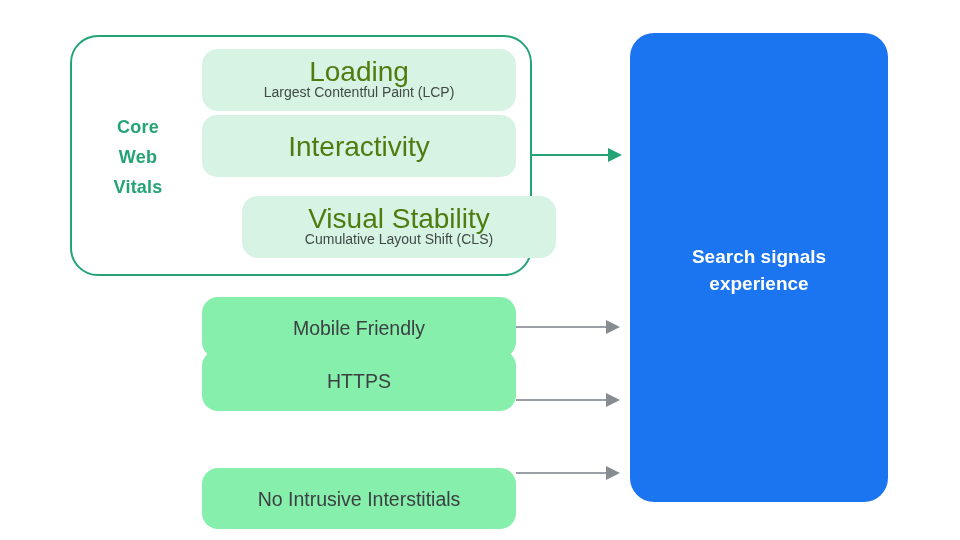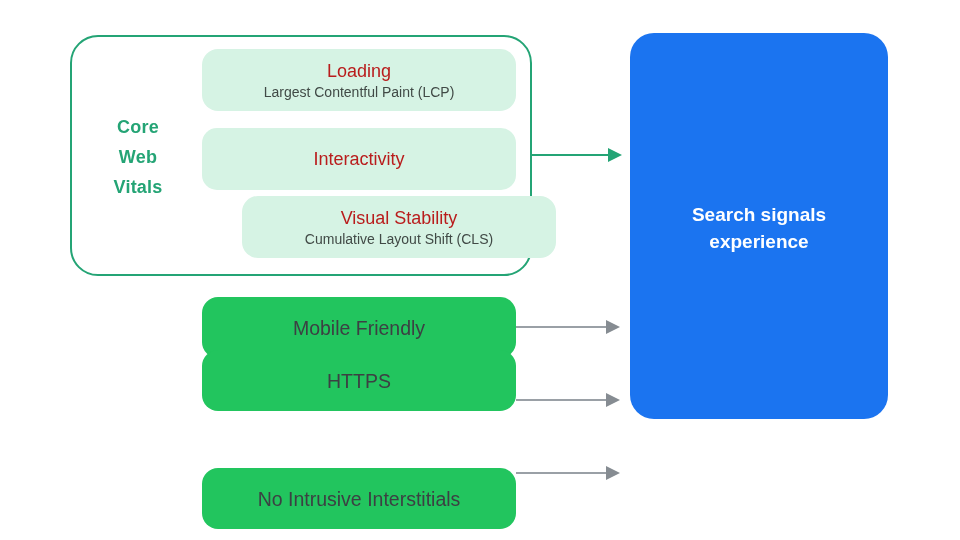--- a/index.html
+++ b/index.html
@@ -40,38 +40,38 @@
     flex-direction: column;
     align-items: center;
     justify-content: center;
     text-align: center;
   }
   .vital-card {
     height: 62px;
     background: #D6F3E4;
   }
   .vital-title {
-    font-size: 18px;
+    font-size: 28px;
     font-weight: 500;
-    color: #b91c1c;
+    color: #4d7c0f;
     line-height: 25px;
   }
   .vital-subtitle {
     font-size: 14px;
     color: #414A46;
     line-height: 17px;
   }
   .vital-1 { top: 49px; }
-  .vital-2 { top: 128px; border-radius: 15px; }
+  .vital-2 { top: 115px; border-radius: 15px; }
   .vital-3 { top: 196px; margin-left: 40px; }
 
   
   .signal-card {
     height: 61px;
-    background: #22c55e;
+    background: #86efac;
   }
   .signal-label {
     font-size: 19.5px;
     color: #3C4043;
     line-height: 24px;
   }
   .signal-1 { top: 297px; }
   .signal-2 { top: 350px; }
   .signal-3 { top: 468px; }
 
@@ -87,21 +87,21 @@
 
   .gray-shaft { left: 516px; width: 90px; background: #9AA0A6; }
   .gray-head  { left: 606px; border-left: 14px solid #868C92; }
   .gshaft-1 { top: 326px; }  .ghead-1 { top: 320px; }
   .gshaft-2 { top: 399px; }  .ghead-2 { top: 393px; }
   .gshaft-3 { top: 472px; }  .ghead-3 { top: 466px; }
 
   
   .result-box {
     left: 630px; top: 33px;
-    width: 258px; height: 386px;
+    width: 258px; height: 469px;
     background: #1B74F0;
     border-radius: 24px;
     display: flex;
     align-items: center;
     justify-content: center;
   }
   .result-label {
     color: #ffffff;
     font-size: 19px;
     font-weight: bold;

